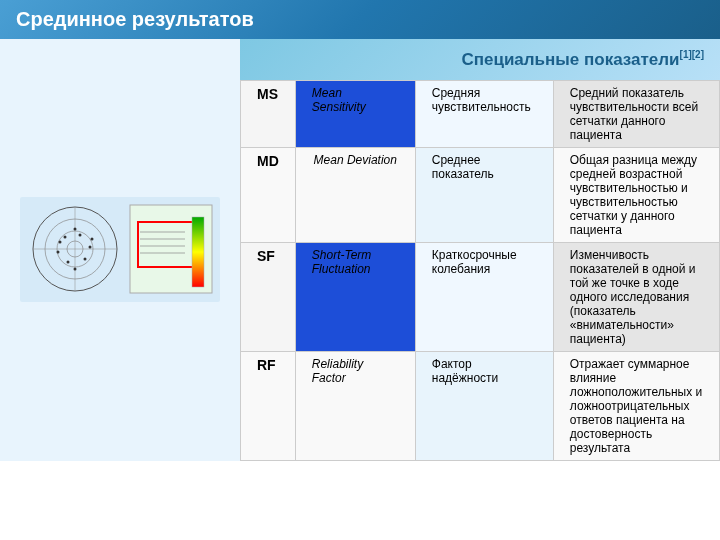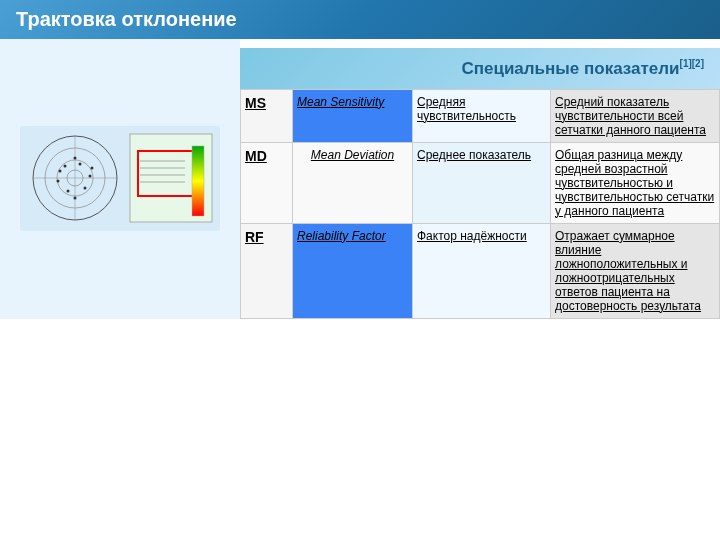--- a/index.html
+++ b/index.html
@@ -48,56 +48,54 @@
       flex-direction: column;
     }
 
     .special-title {
       background: linear-gradient(135deg, #7ec8e3 0%, #b8e0f7 100%);
       padding: 10px 16px;
       font-size: 17px;
       font-weight: bold;
       color: #1a5f8a;
       text-align: right;
-      margin-top: 9px;
     }
 
     .special-title sup {
       font-size: 10px;
     }
 
     .table-container {
       flex: 1;
     }
 
     table {
       width: 100%;
       border-collapse: collapse;
     }
 
     td, th {
       border: 1px solid #ccc;
-      padding: 5px 4px;
+      padding: 5px 16px;
       vertical-align: top;
-      text-decoration: underline;
     }
 
     .col-abbr {
       font-weight: bold;
       font-size: 14px;
       width: 52px;
       white-space: nowrap;
       background: #f5f5f5;
     }
 
     .col-eng {
       width: 120px;
       font-style: italic;
       font-size: 12px;
-      background: #3b82f6;
+      background: #1d4ed8;
     }
 
     .col-rus-name {
       width: 138px;
       font-size: 12px;
       background: #f0f8ff;
     }
 
     .col-description {
       font-size: 12px;
@@ -116,21 +114,21 @@
     .diagram-wrapper {
       display: flex;
       flex-direction: column;
       align-items: center;
     }
   </style>
 </head>
 <body>
 
 <div class="header">
-  <span class="header-title">Трактовка отклонение</span>
+  <span class="header-title">Срединное результатов</span>
 </div>
 
 <div class="content-area">
 
   <div class="left-image-area">
     <div class="diagram-wrapper">
 
       <svg width="200" height="105">
 
         <rect width="200" height="105" fill="#d6eaf8" rx="2"></rect>
@@ -191,20 +189,26 @@
       <td class="col-rus-name" style="white-space:pre-line;">Средняя чувствительность</td>
       <td class="col-description">Средний показатель чувствительности всей сетчатки данного пациента</td>
     </tr>
             <tr>
       <td class="col-abbr" style="white-space:pre-line;margin-left:41px;">MD</td>
       <td class="col-eng" style="white-space:pre-line;text-align:center;">Mean Deviation</td>
       <td class="col-rus-name" style="white-space:pre-line;">Среднее показатель</td>
       <td class="col-description">Общая разница между средней возрастной чувствительностью и чувствительностью сетчатки у данного пациента</td>
     </tr>
             <tr>
+      <td class="col-abbr" style="white-space:pre-line;">SF</td>
+      <td class="col-eng" style="white-space:pre-line;">Short-Term Fluctuation</td>
+      <td class="col-rus-name" style="white-space:pre-line;">Краткосрочные колебания</td>
+      <td class="col-description">Изменчивость показателей в одной и той же точке в ходе одного исследования (показатель «внимательности» пациента)</td>
+    </tr>
+            <tr>
       <td class="col-abbr" style="white-space:pre-line;">RF</td>
       <td class="col-eng" style="white-space:pre-line;">Reliability Factor</td>
       <td class="col-rus-name" style="white-space:pre-line;">Фактор надёжности</td>
       <td class="col-description">Отражает суммарное влияние ложноположительных и ложноотрицательных ответов пациента на достоверность результата</td>
     </tr>
           </tbody>
       </table>
     </div>
 
   </div>

